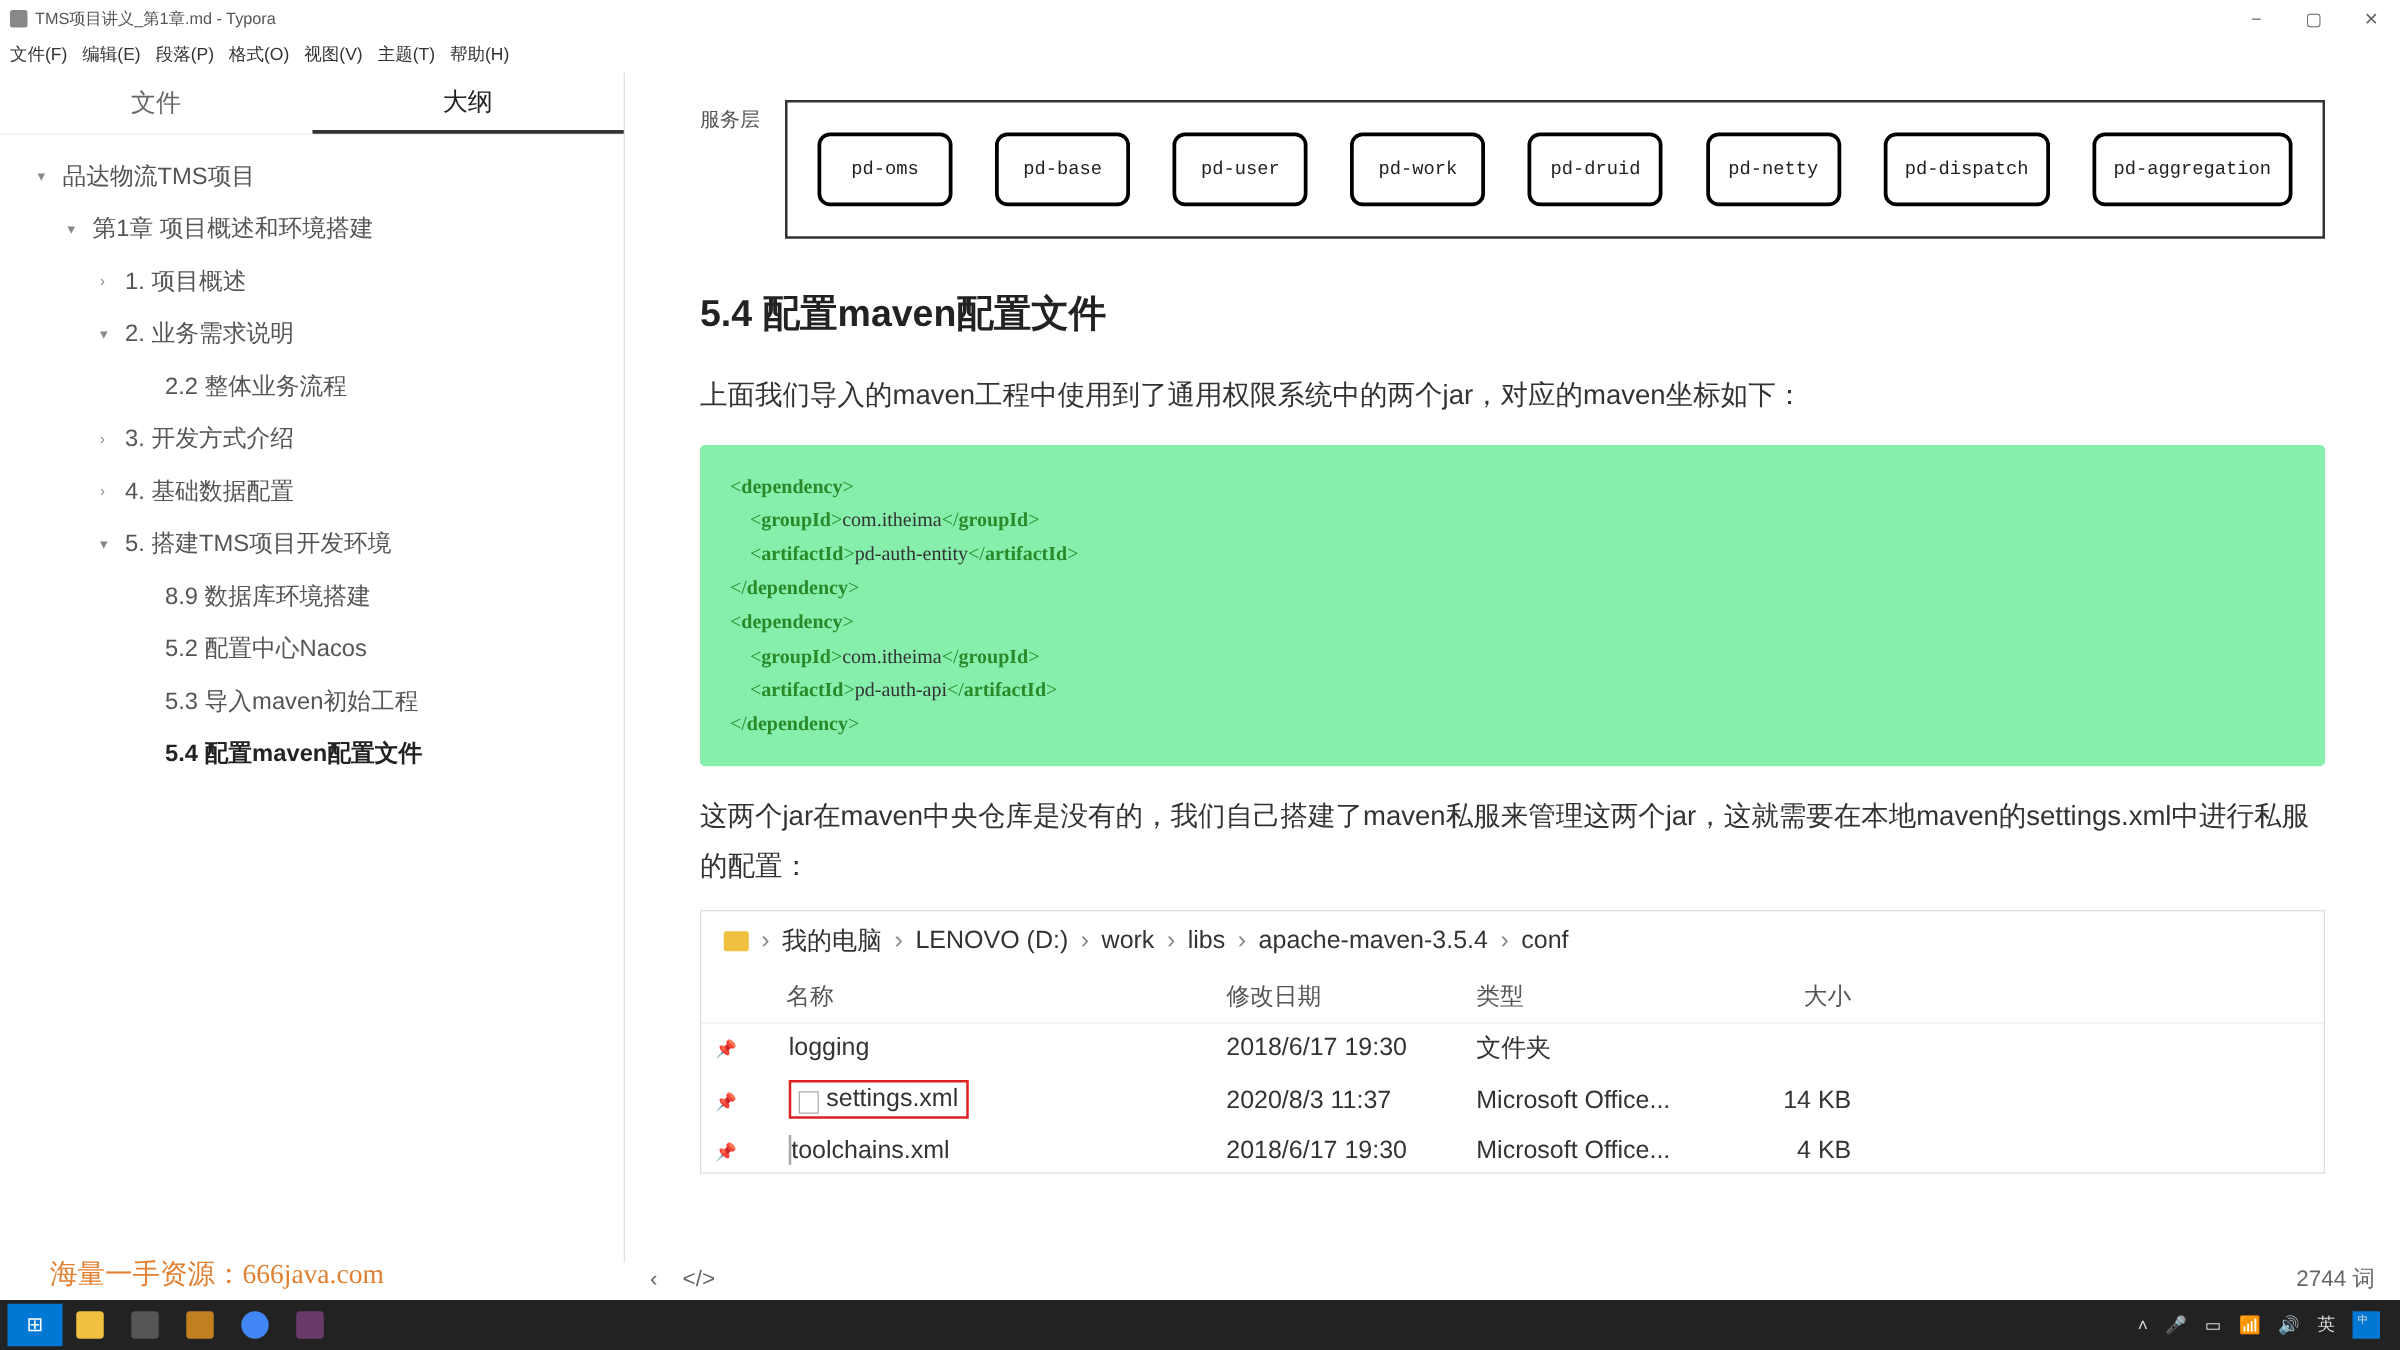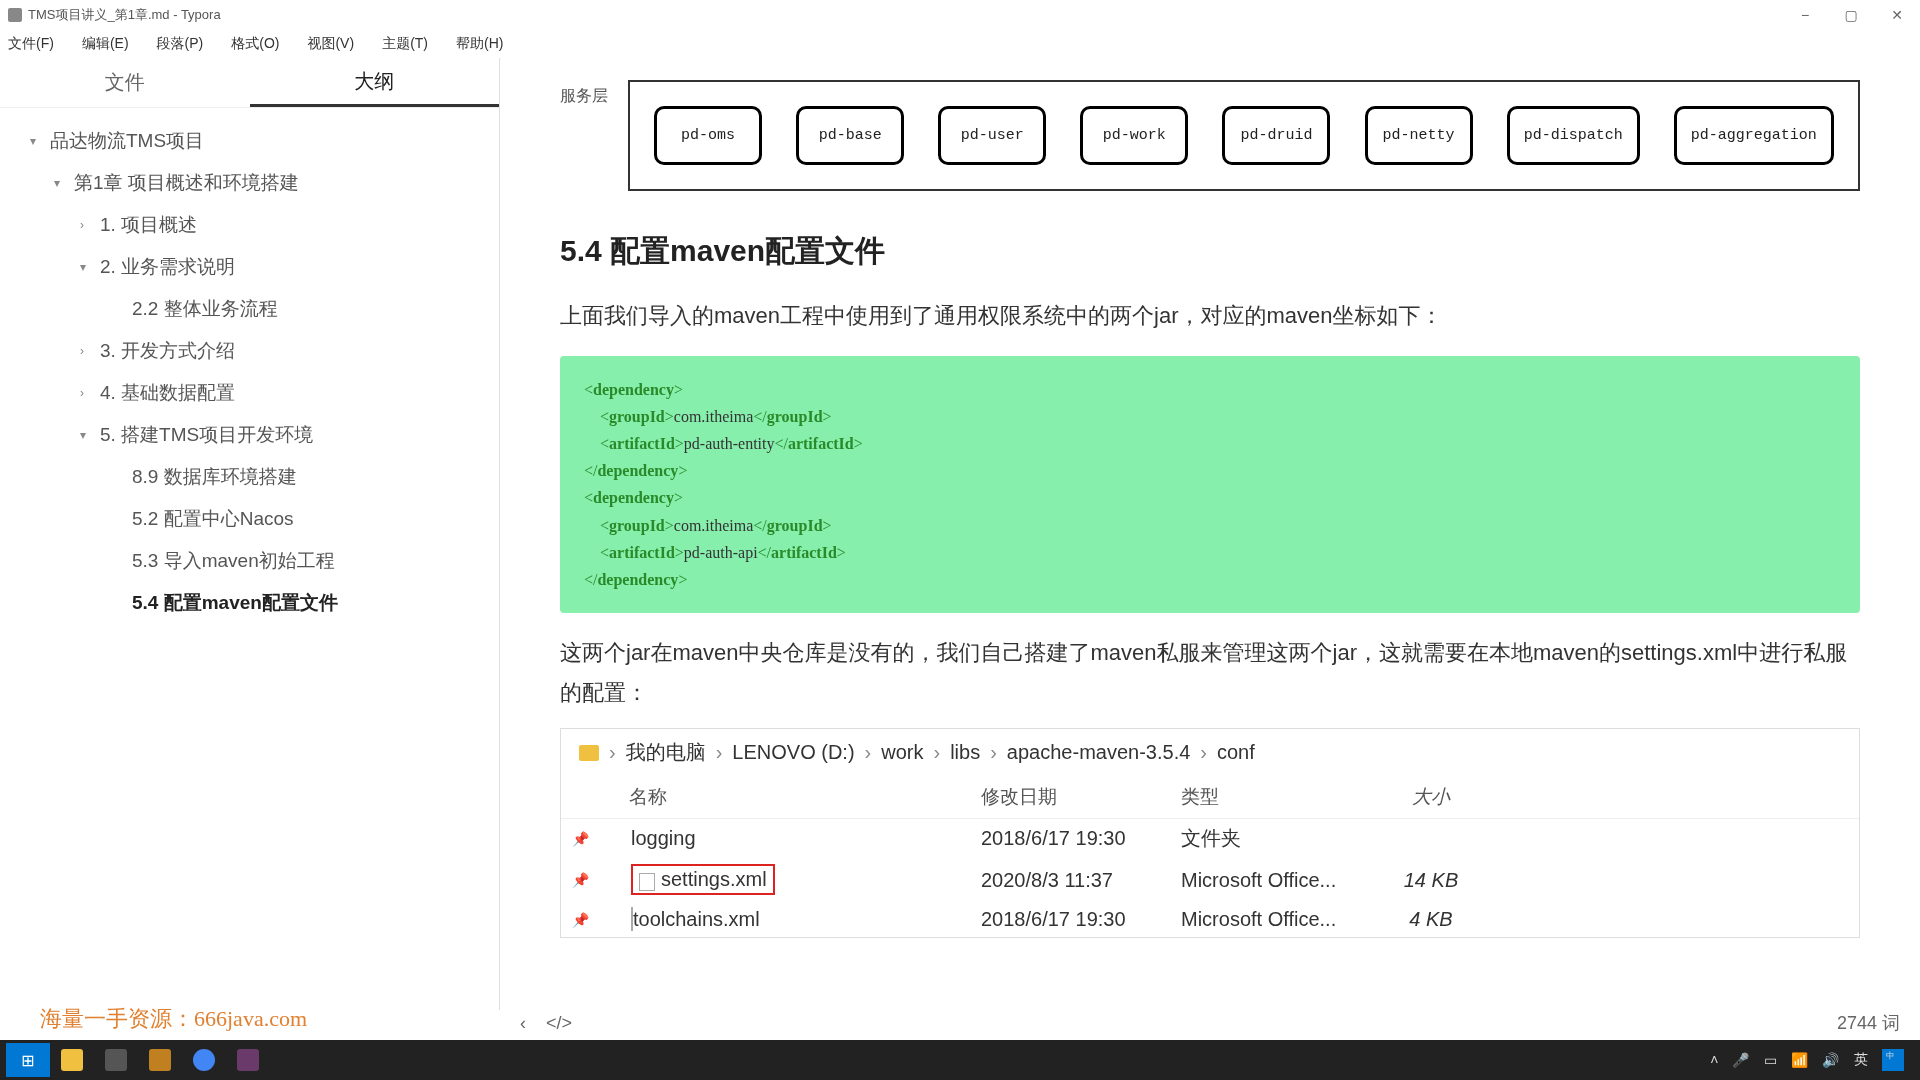--- a/index.html
+++ b/index.html
@@ -1,21 +1,21 @@
 <!DOCTYPE html>
 <html><head>
 <meta charset="utf-8">
 <style>
 * { margin: 0; padding: 0; box-sizing: border-box; }
 body { font-family: "Microsoft YaHei", "PingFang SC", sans-serif; background: #fff; overflow: hidden; width: 1920px; height: 1080px; position: relative; }
 .titlebar { height: 30px; display: flex; align-items: center; padding: 0 8px; font-size: 13px; color: #555; }
 .titlebar-icon { width: 14px; height: 14px; background: #888; border-radius: 2px; margin-right: 6px; }
 .win-controls { position: absolute; right: 0; top: 0; display: flex; }
 .win-btn { width: 46px; height: 30px; display: flex; align-items: center; justify-content: center; color: #666; font-size: 14px; }
-.menubar { height: 28px; display: flex; align-items: center; padding: 0 8px; font-size: 14px; color: #333; gap: 28px; }
+.menubar { height: 28px; display: flex; align-items: center; padding: 0 8px; font-size: 14px; color: #333; gap: 12px; }
 .menubar span { cursor: default; }
 .main { display: flex; height: calc(100% - 58px - 30px - 40px); }
 .sidebar { width: 500px; border-right: 1px solid #e0e0e0; display: flex; flex-direction: column; }
 .sidebar-tabs { display: flex; height: 50px; border-bottom: 1px solid #eee; }
 .sidebar-tab { flex: 1; display: flex; align-items: center; justify-content: center; font-size: 20px; color: #666; }
 .sidebar-tab.active { color: #222; font-weight: 500; border-bottom: 3px solid #333; }
 .outline { padding: 12px 0; overflow-y: auto; font-size: 19px; color: #555; }
 .outline-item { padding: 8px 0 8px 30px; display: flex; align-items: center; gap: 6px; }
 .outline-item.l1 { padding-left: 30px; }
 .outline-item.l2 { padding-left: 54px; }
@@ -35,21 +35,21 @@
 .tagname { color: #2a8a2a; font-weight: 600; }
 .txt { color: #333; }
 .explorer { border: 1px solid #ddd; margin-top: 14px; }
 .breadcrumb { display: flex; align-items: center; gap: 10px; padding: 10px 18px; font-size: 20px; color: #333; }
 .folder-ico { width: 20px; height: 16px; background: #f0c040; border-radius: 2px; }
 .bc-sep { color: #888; }
 .file-head { display: flex; padding: 8px 0; font-size: 19px; color: #555; border-bottom: 1px solid #eee; }
 .col-name { width: 420px; padding-left: 68px; }
 .col-date { width: 200px; }
 .col-type { width: 200px; }
-.col-size { width: 120px; text-align: center; padding-right: 20px; font-style: italic; }
+.col-size { width: 120px; text-align: right; padding-right: 20px; }
 .file-row { display: flex; align-items: center; padding: 6px 0; font-size: 20px; color: #333; }
 .file-row .pin { width: 40px; text-align: center; color: #bbb; font-size: 14px; }
 .file-row .icon-cell { width: 26px; display: flex; align-items: center; }
 .file-row .name-cell { width: 354px; padding-left: 4px; }
 .folder-mini { width: 18px; height: 14px; background: #f0c040; border-radius: 2px; }
 .file-mini { width: 16px; height: 18px; background: #fff; border: 1px solid #aaa; position: relative; }
 .file-row.highlighted .boxed { border: 2px solid #d22; padding: 2px 6px; display: inline-flex; align-items: flex-end; gap: 6px; }
 .statusbar { position: absolute; bottom: 40px; left: 500px; right: 0; height: 34px; display: flex; align-items: center; padding: 0 20px; font-size: 18px; color: #666; justify-content: space-between; }
 .status-left { display: flex; gap: 20px; }
 .taskbar { position: absolute; bottom: 0; left: 0; right: 0; height: 40px; background: #222; display: flex; align-items: center; padding: 0 6px; }

